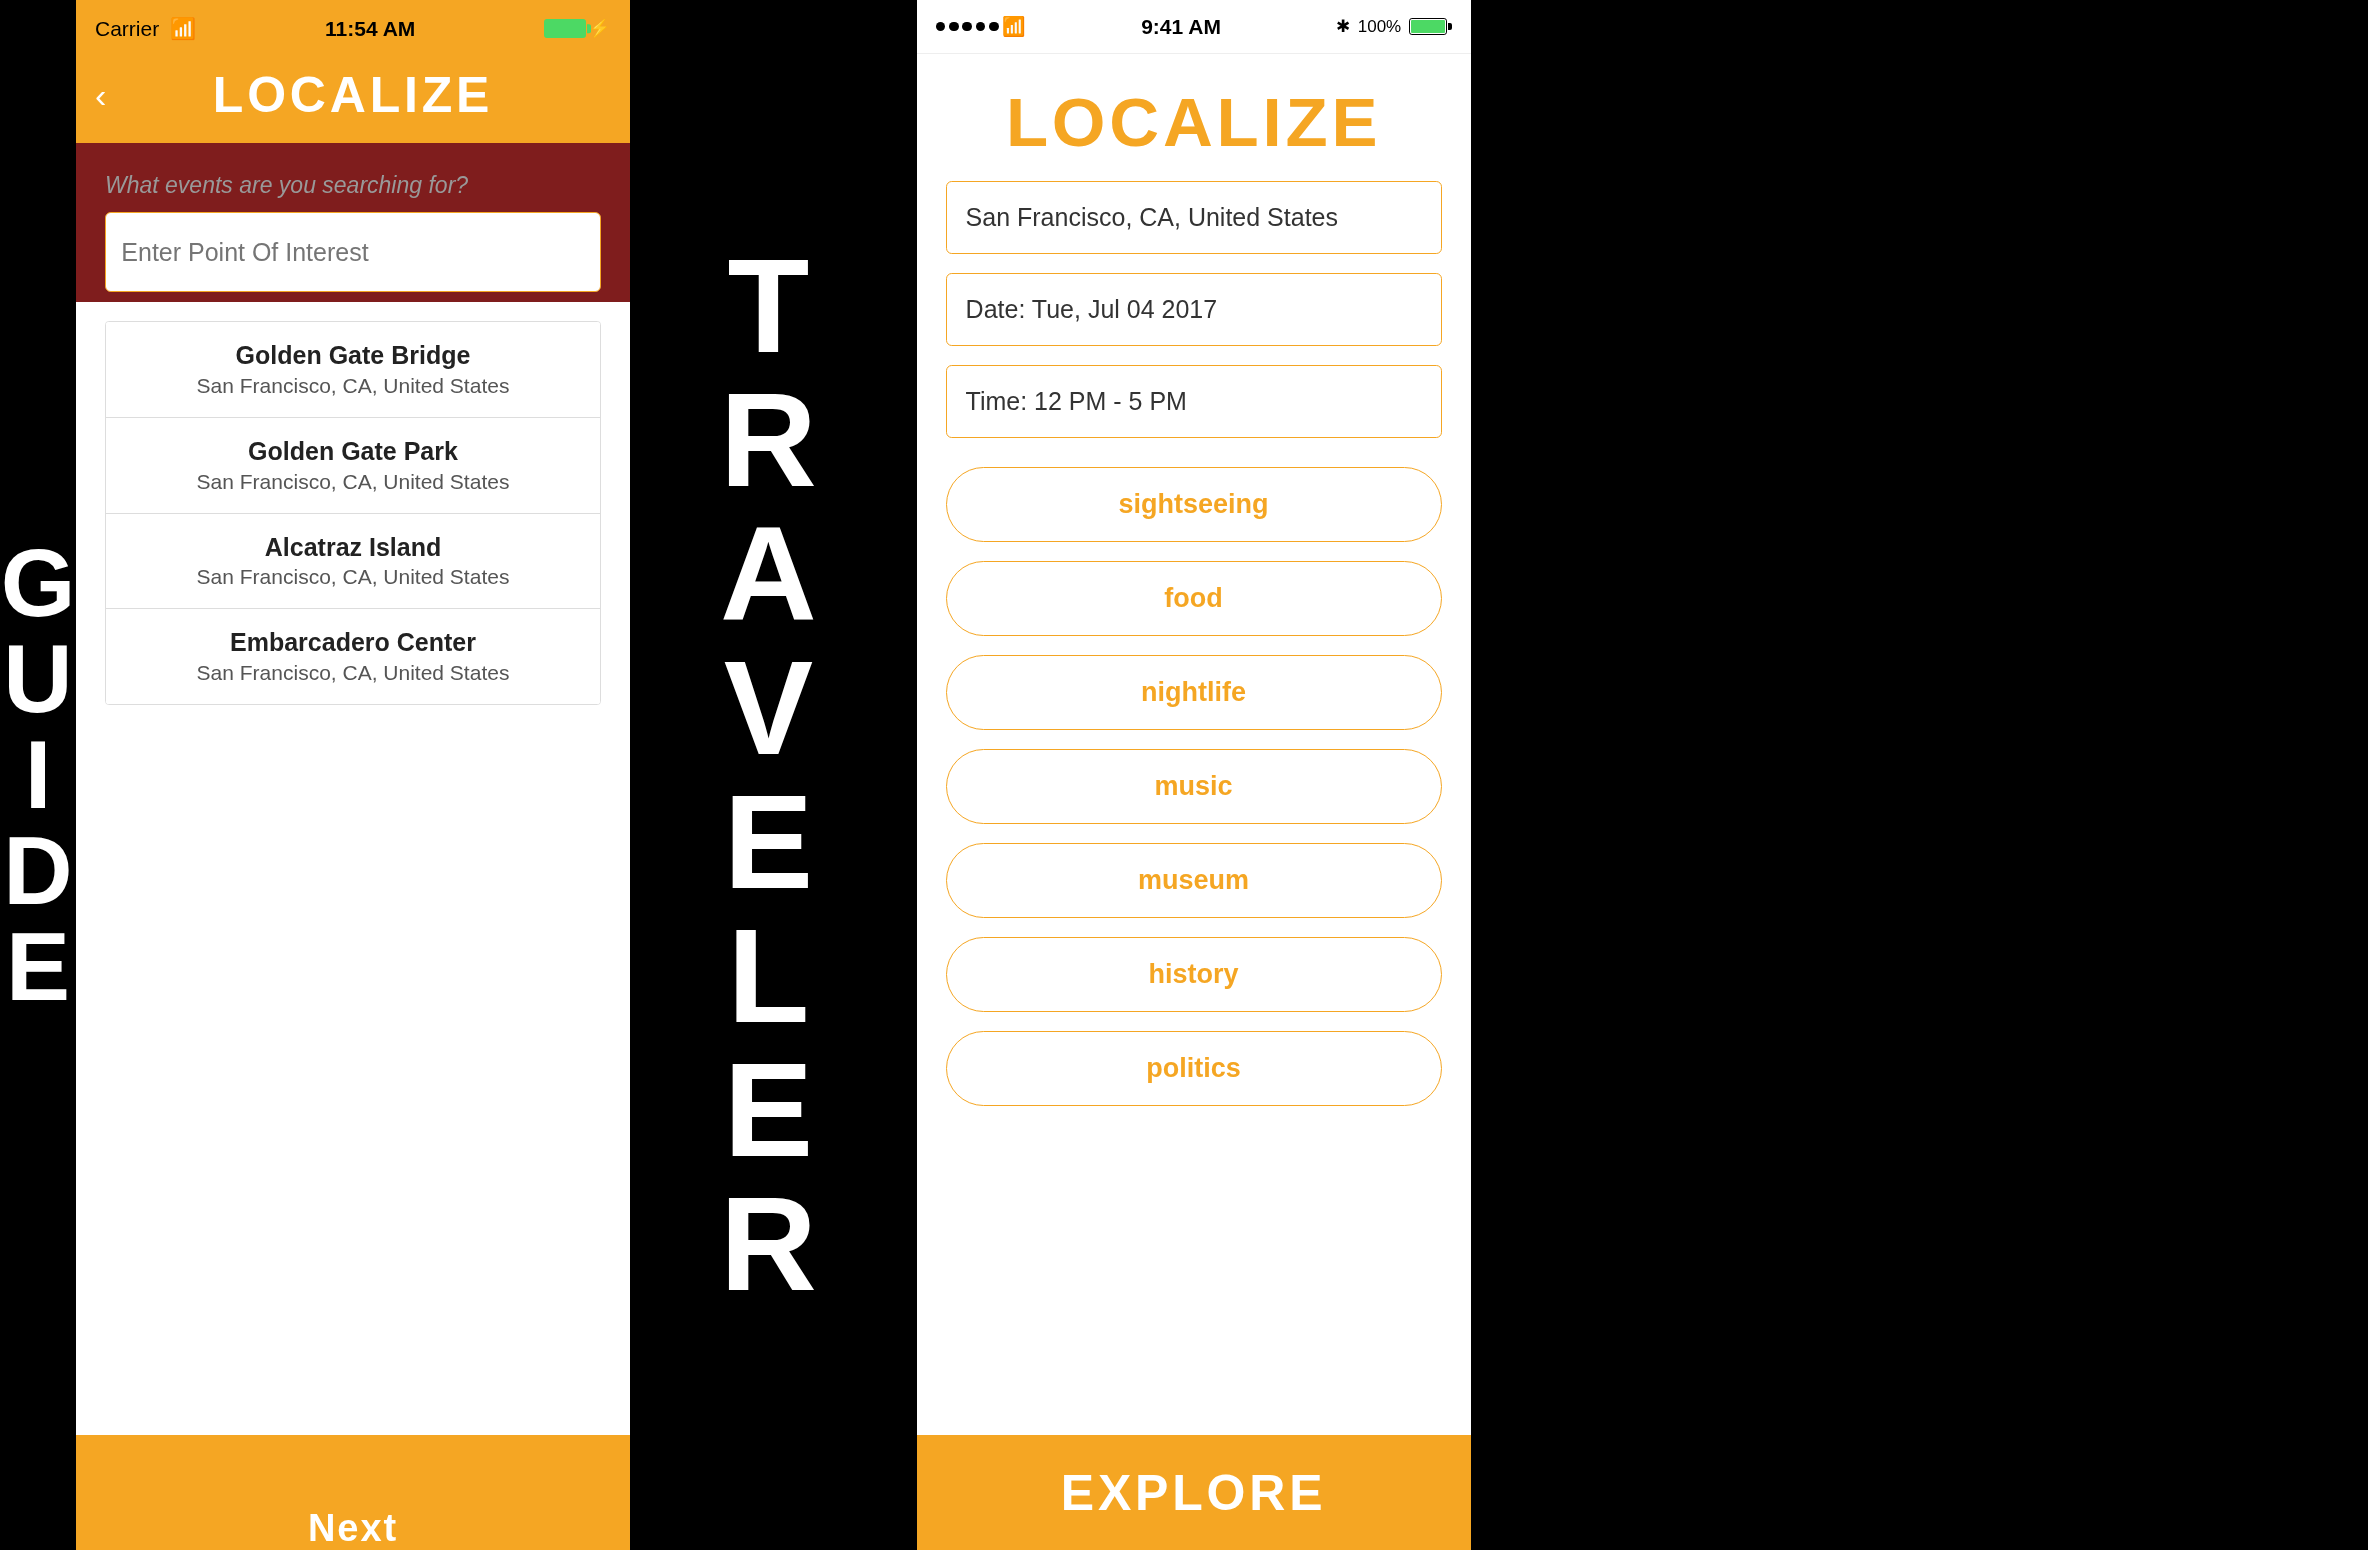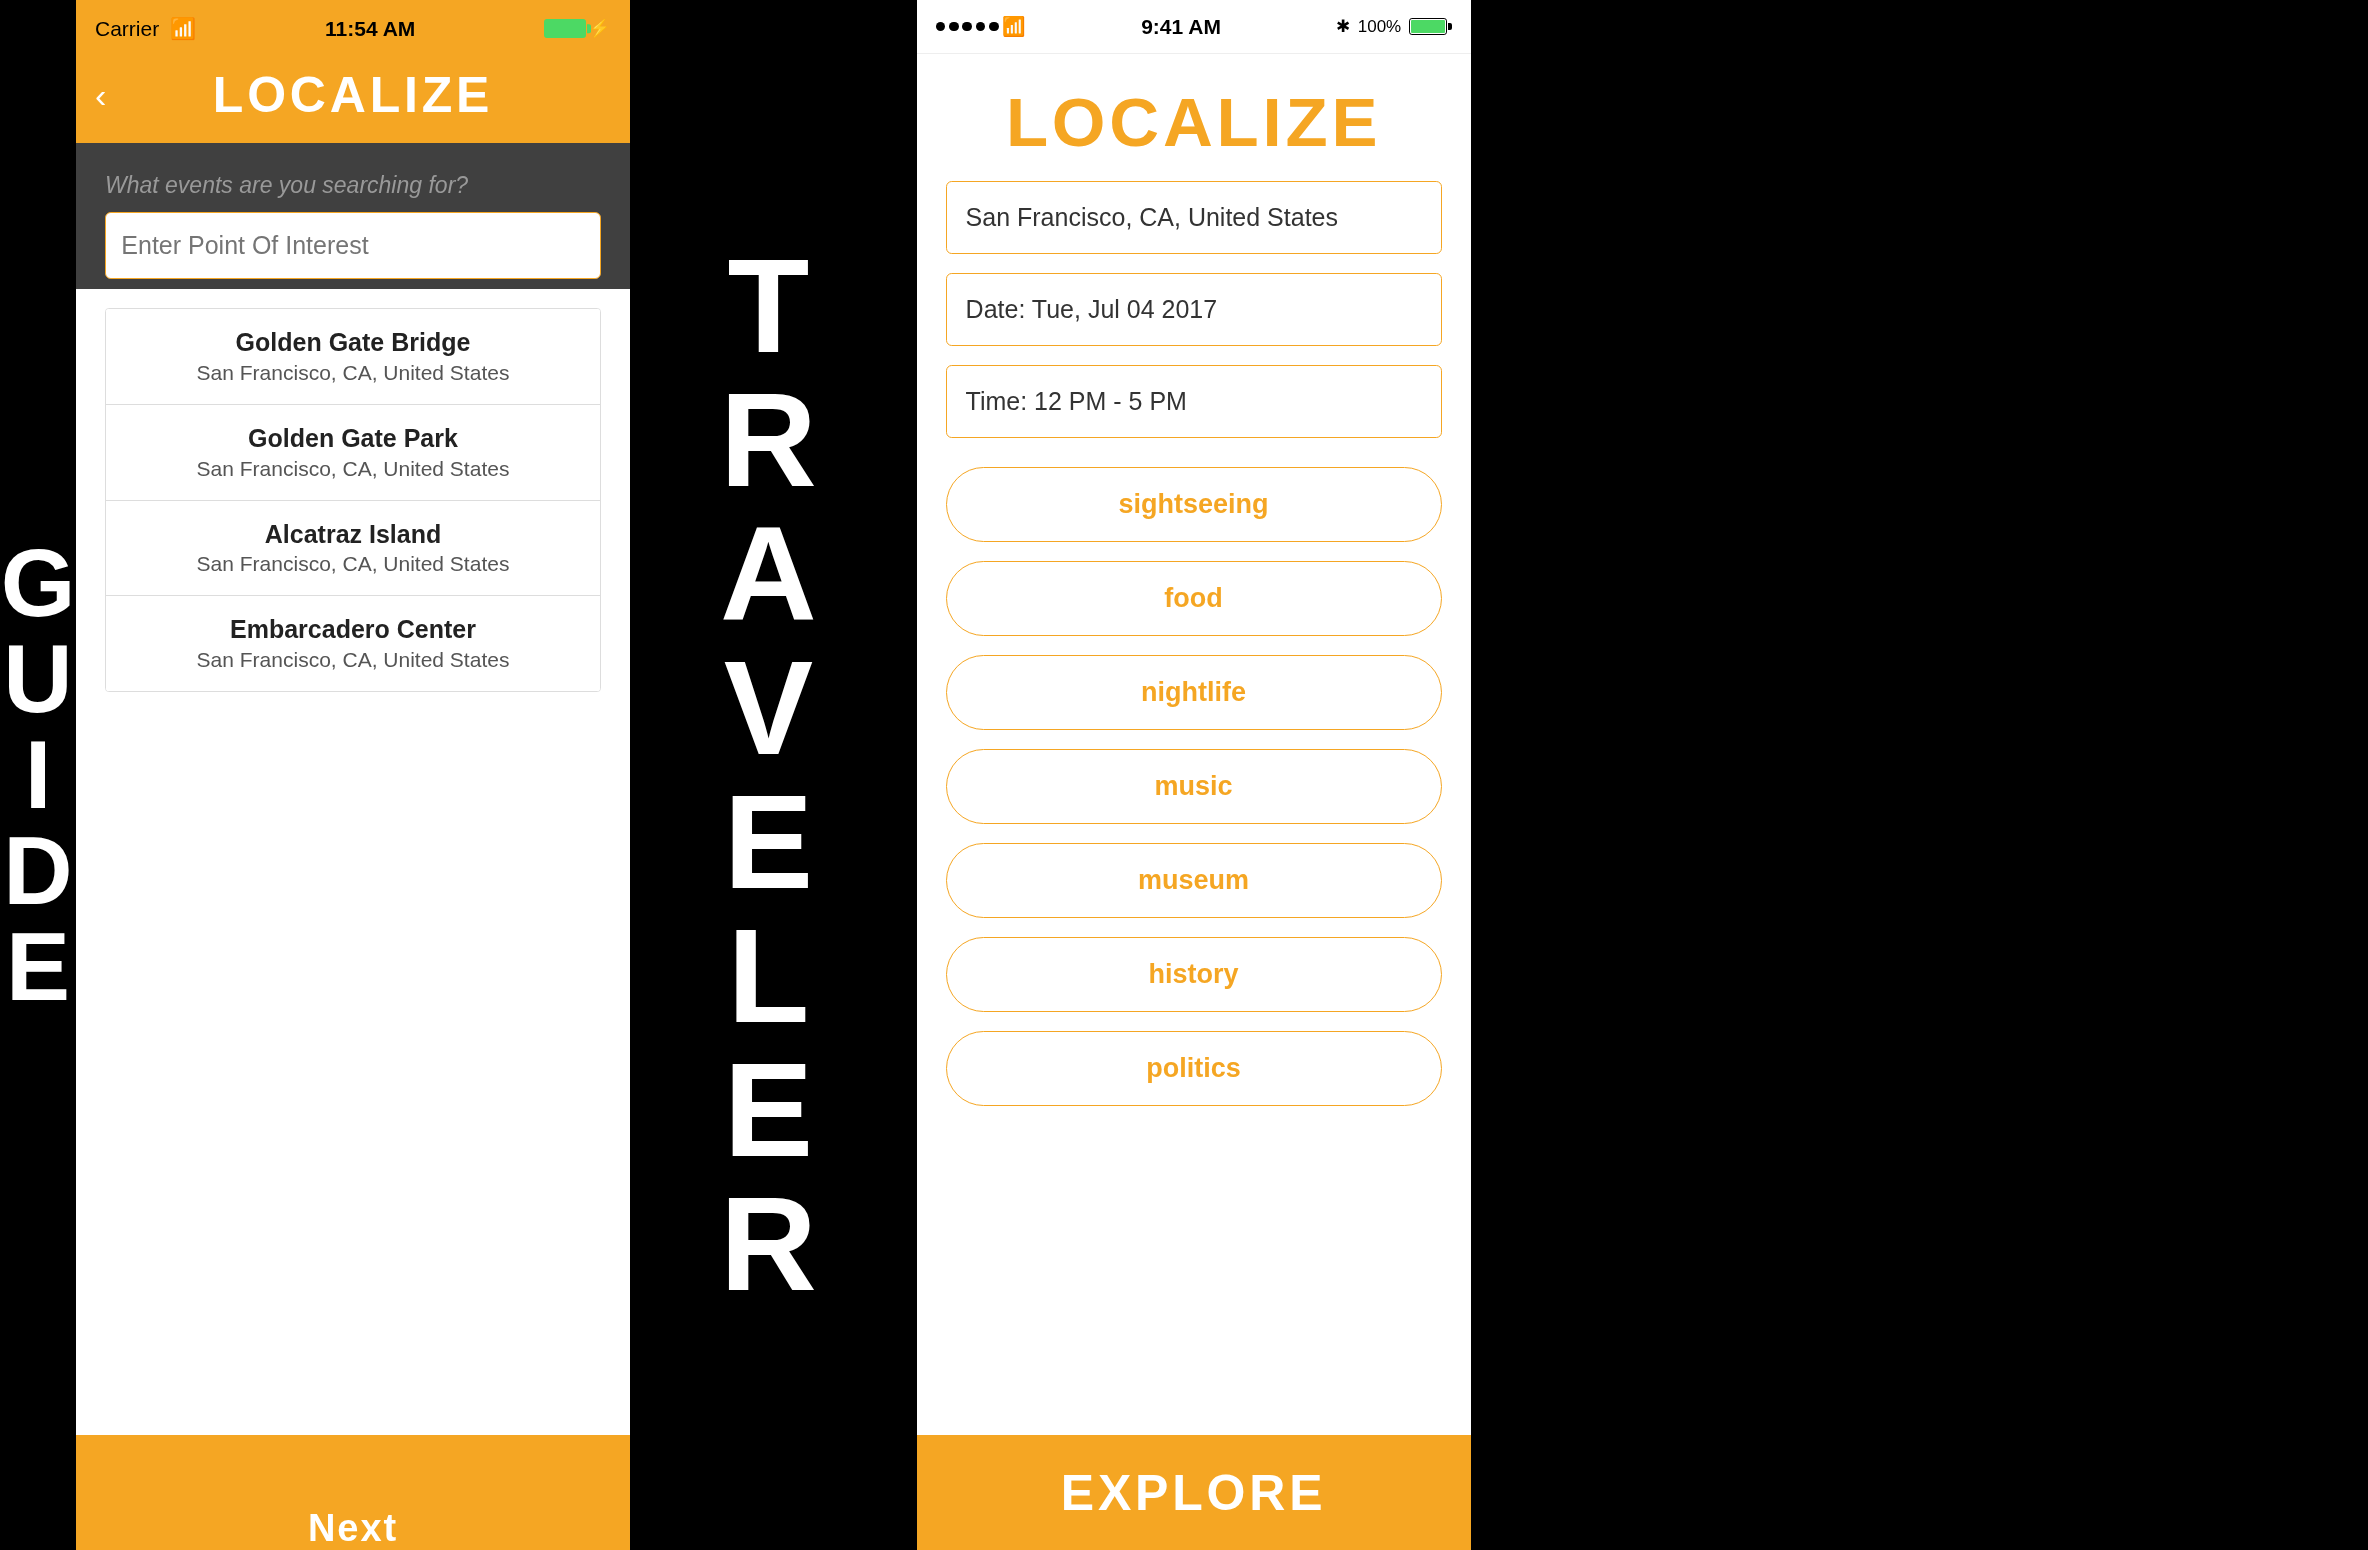--- a/index.html
+++ b/index.html
@@ -72,33 +72,33 @@
 
     .nav-title {
       font-size: 50px;
       font-weight: 700;
       color: #fff;
       letter-spacing: 3.8px;
     }
 
     .search-section {
       padding: 29px 29px 9.6px;
-      background: #404040;
+      background: #7f1d1d;
     }
 
     .search-label {
       color: #999;
       font-size: 23px;
       margin-bottom: 13.4px;
       font-style: italic;
     }
 
     .search-input {
       width: 100%;
-      height: 67px;
+      height: 80px;
       border: 1.9px solid #f5a623;
       border-radius: 5.7px;
       padding: 0 15.3px;
       font-size: 25px;
       color: #999;
       outline: none;
     }
 
     .suggestions-list {
       margin: 19px 29px;

